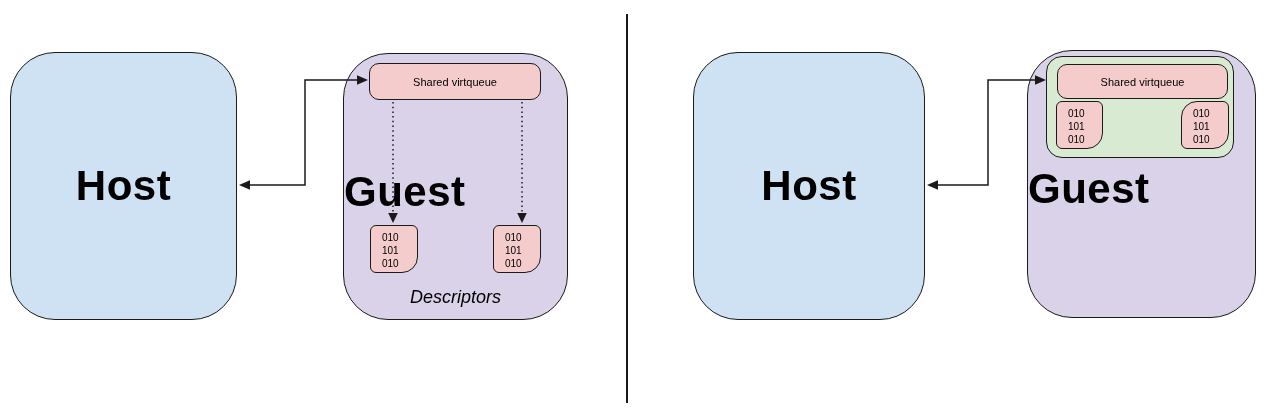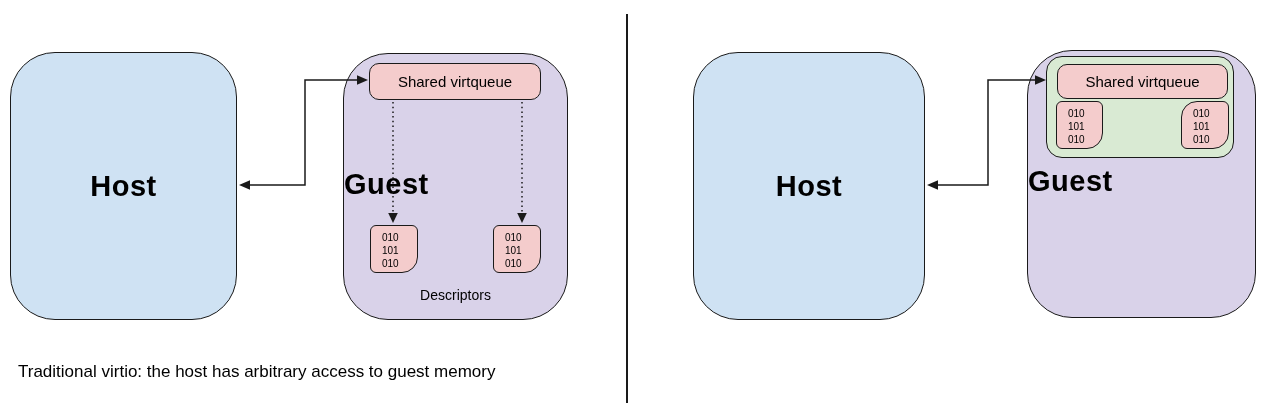--- a/index.html
+++ b/index.html
@@ -18,21 +18,21 @@
     border: 1.5px solid var(--stroke, #1a1a1a);
   }
   .host {
     background: var(--host-fill, #cfe2f3);
     border-radius: 45px;
     display: flex;
     align-items: center;
     justify-content: center;
   }
   .big-label {
-    font-size: 29px;
+    font-size: 42px;
     font-weight: bold;
     letter-spacing: 0.5px;
   }
   .guest {
     background: var(--guest-fill, #d9d2e9);
     border-radius: 45px;
   }
   .guest-label {
     position: absolute;
     left: 0; width: 100%;
@@ -40,21 +40,21 @@
   }
   .virtqueue {
     position: absolute;
     box-sizing: border-box;
     background: var(--virtqueue-fill, #f4cccc);
     border: 1.5px solid var(--stroke, #1a1a1a);
     border-radius: 10px;
     display: flex;
     align-items: center;
     justify-content: center;
-    font-size: 15px;
+    font-size: 11px;
   }
   .descbox {
     position: absolute;
     box-sizing: border-box;
     width: 48px;
     height: 48px;
     background: var(--virtqueue-fill, #f4cccc);
     border: 1.5px solid var(--stroke, #1a1a1a);
     border-radius: 6px 6px 16px 6px;
     font-size: 10px;
@@ -67,21 +67,22 @@
     position: absolute;
     box-sizing: border-box;
     background: var(--shared-window-fill, #d9ead3);
     border: 1.5px solid var(--stroke, #1a1a1a);
     border-radius: 16px;
   }
   .descriptors-label {
     position: absolute;
     left: 0; width: 100%;
     text-align: center;
-    font-size: 14px;
+    font-style: italic;
+    font-size: 18px;
   }
   .caption {
     position: absolute;
     font-size: 17px;
     white-space: nowrap;
   }
   .divider {
     position: absolute;
     left: 626px;
     top: 14px;
@@ -113,21 +114,20 @@
     <div class="guest-label big-label" style="top:114px;">Guest</div>
     <div class="descbox" style="left:26px; top:171px;">010
 101
 010</div>
     <div class="descbox" style="left:149px; top:171px;">010
 101
 010</div>
     <div class="descriptors-label" style="top:233px;">Descriptors</div>
   </div>
 
-  <div class="caption" style="left:18px; top:362px;">Traditional virtio: the host has arbitrary access to guest memory</div>
 
   <div class="divider"></div>
 
   <div class="box host" style="left:693px; top:52px; width:232px; height:268px;">
     <span class="big-label">Host</span>
   </div>
 
   <div class="box guest" style="left:1027px; top:50px; width:229px; height:268px;">
     <div class="shared-window" style="left:18px; top:5px; width:188px; height:102px;">
       <div class="virtqueue" style="left:10px; top:7px; width:171px; height:35px;">

